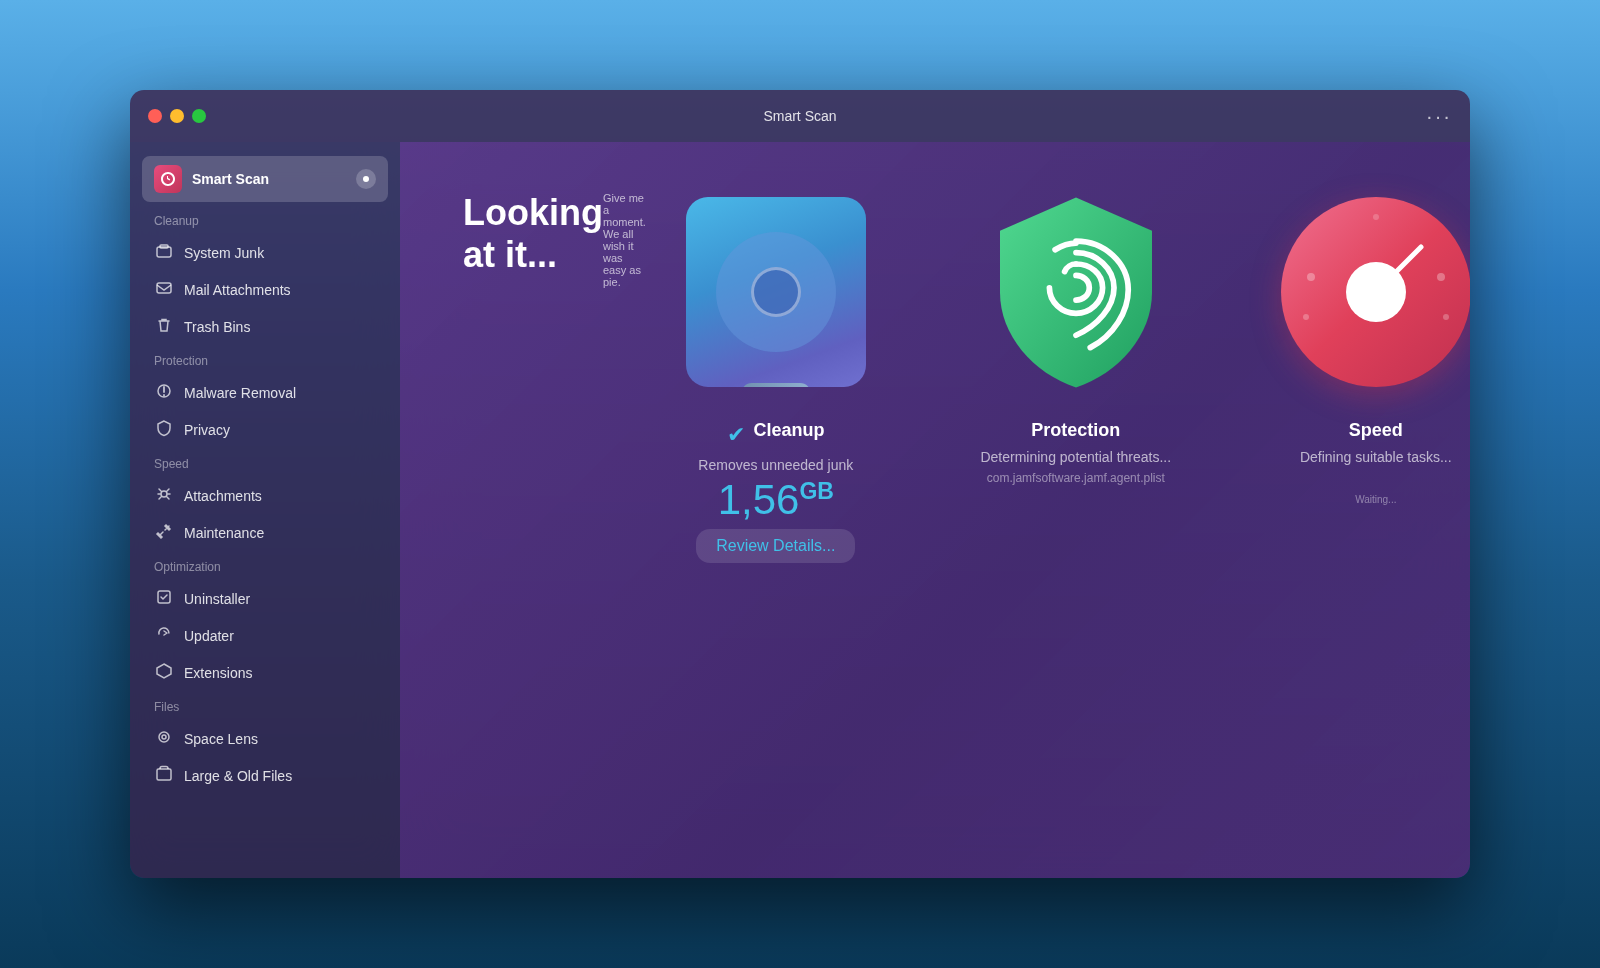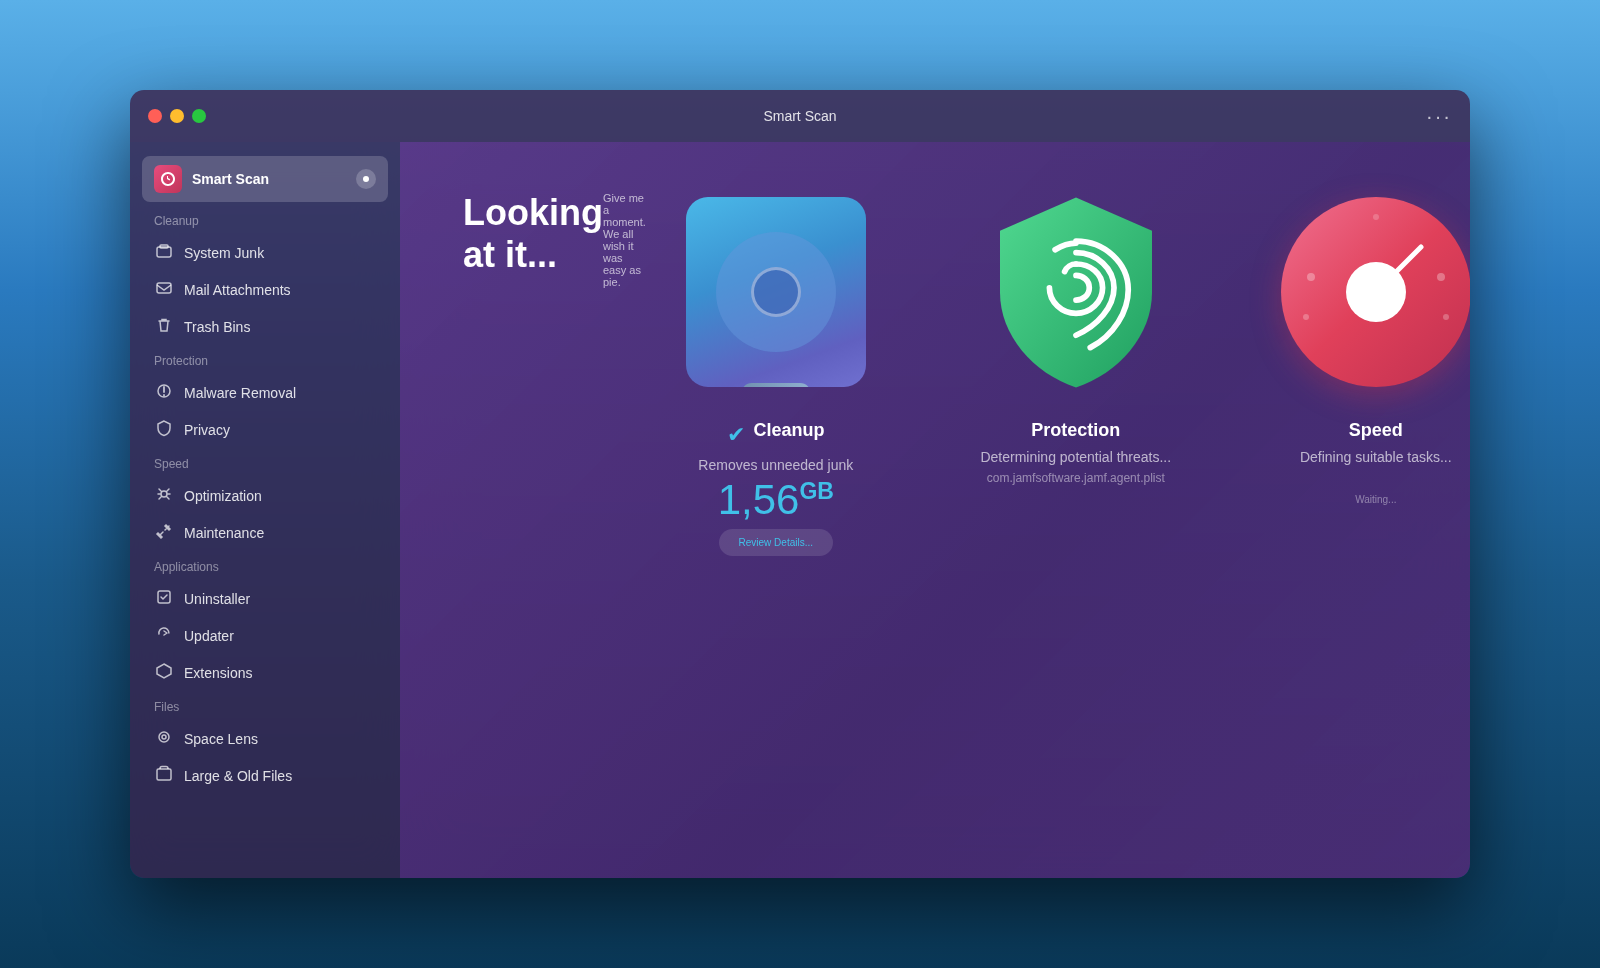--- a/index.html
+++ b/index.html
@@ -317,21 +317,21 @@
       font-weight: 600;
       vertical-align: super;
     }
 
     .review-btn {
       background: rgba(255,255,255,0.12);
       border: none;
       border-radius: 14px;
       padding: 8px 20px;
       color: #40c0e8;
-      font-size: 10px;
+      font-size: 16px;
       font-weight: 500;
       cursor: pointer;
       margin-top: 8px;
     }
 
     
     .bottom-bar {
       display: flex;
       align-items: center;
       justify-content: center;
@@ -471,32 +471,32 @@
       </div>
 
       <div class="sidebar-section-label">Speed</div>
       <div class="sidebar-item">
         <div class="sidebar-icon">
           <svg width="18" height="18" viewBox="0 0 18 18" fill="none">
             <path d="M3 9h2M13 9h2M6 6L4 4M12 12l2 2M6 12L4 14M12 6l2-2" stroke="rgba(255,255,255,0.7)" stroke-width="1.5" stroke-linecap="round"></path>
             <circle cx="9" cy="9" r="3" stroke="rgba(255,255,255,0.7)" stroke-width="1.5"></circle>
           </svg>
         </div>
-        <span class="item-label">Optimization</span>
+        <span class="item-label">Attachments</span>
       </div>
       <div class="sidebar-item">
         <div class="sidebar-icon">
           <svg width="18" height="18" viewBox="0 0 18 18" fill="none">
             <path d="M14 4l-4 4M4 14l4-4M11 3l4 4-1 1-4-4 1-1zM3 11l4 4-1 1-4-4 1-1z" stroke="rgba(255,255,255,0.7)" stroke-width="1.5" stroke-linecap="round"></path>
           </svg>
         </div>
         <span class="item-label">Maintenance</span>
       </div>
 
-      <div class="sidebar-section-label">Applications</div>
+      <div class="sidebar-section-label">Optimization</div>
       <div class="sidebar-item">
         <div class="sidebar-icon">
           <svg width="18" height="18" viewBox="0 0 18 18" fill="none">
             <rect x="3" y="3" width="12" height="12" rx="2" stroke="rgba(255,255,255,0.7)" stroke-width="1.5"></rect>
             <path d="M6 9l2 2 4-4" stroke="rgba(255,255,255,0.7)" stroke-width="1.5" stroke-linecap="round"></path>
           </svg>
         </div>
         <span class="item-label">Uninstaller</span>
       </div>
       <div class="sidebar-item">

